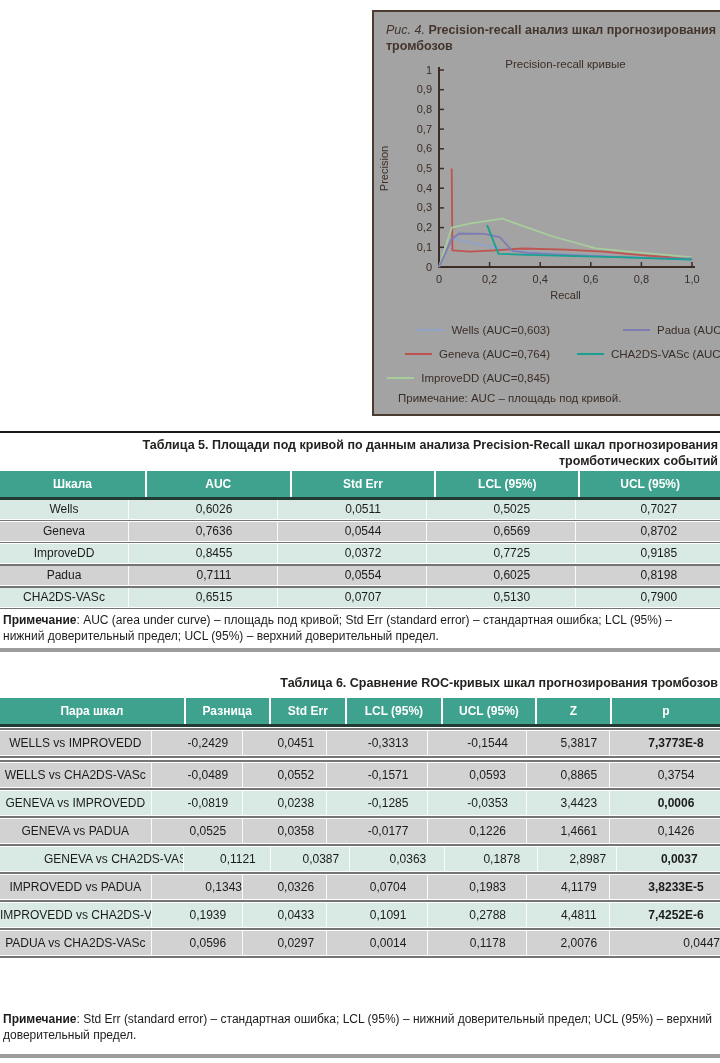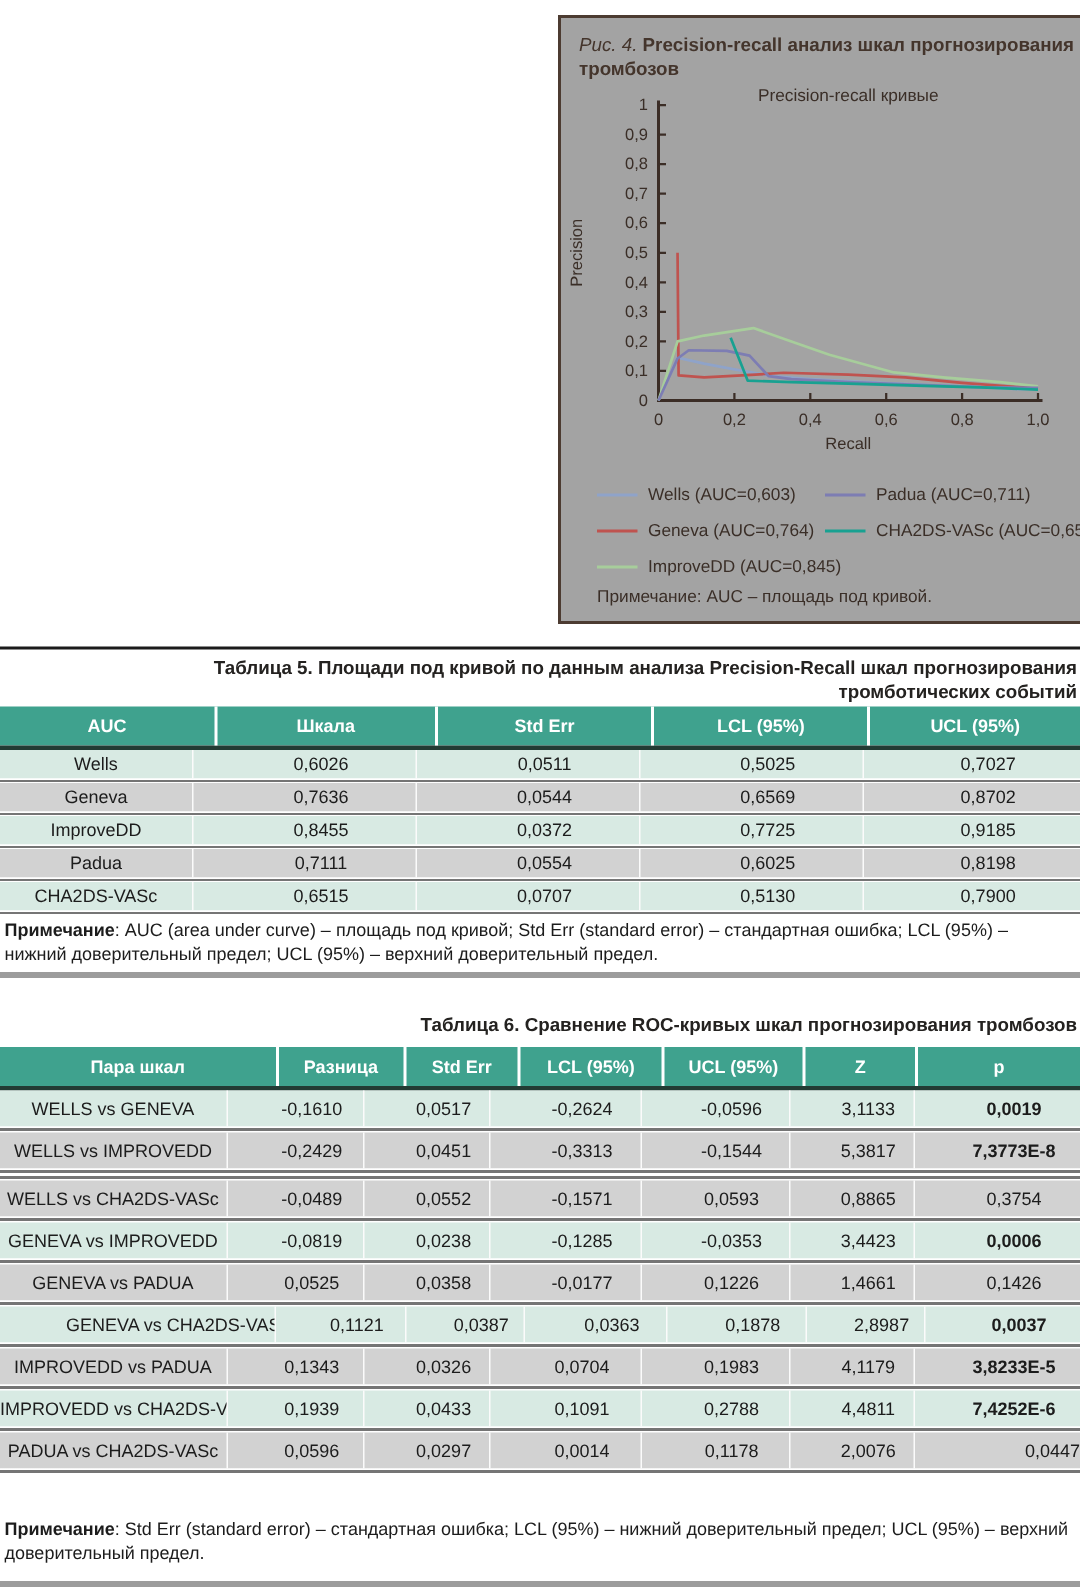--- a/index.html
+++ b/index.html
@@ -8,21 +8,21 @@
 
   
   .figure-box{position:absolute;left:372px;top:10px;width:392px;height:406px;border:2px solid #4c3b31;background:#a3a3a3;}
   .fig-caption{position:absolute;top:10px;left:12px;right:8px;font-size:12.5px;line-height:16px;color:#44352c;}
   .fig-label{font-style:italic;}
   .fig-title{font-weight:bold;}
   .chart-title{position:absolute;top:46px;left:65px;width:253px;text-align:center;font-size:11.5px;color:#3a2e27;}
   .chart-svg{position:absolute;top:50px;left:0;width:344px;height:245px;}
   .chart-svg text{font-family:"Liberation Sans","DejaVu Sans",sans-serif;font-size:11px;fill:#3a2e27;}
   .legend{position:absolute;top:306px;left:24px;right:2px;display:flex;}
-  .lcol{display:flex;flex-direction:column;}
+  .lcol{display:flex;flex-direction:column;align-items:flex-end;}
   .lcol-1{width:152px;}
   .lcol-2{flex:1;}
   .litem{display:flex;align-items:center;height:24px;font-size:11.5px;color:#3a2e27;white-space:nowrap;}
   .lswatch{display:inline-block;width:27px;height:2.5px;margin-right:7px;flex:0 0 auto;}
   .fig-note{position:absolute;left:12px;bottom:10px;font-size:11.5px;color:#3a2e27;margin-left:12px;}
 
   
   .rule-black{position:absolute;left:0;top:431px;width:720px;height:2px;background:#1b1b1b;}
   .rule-gray{position:absolute;left:0;width:720px;height:4px;background:#9c9c9c;}
   .rg1{top:648px;}
@@ -141,22 +141,22 @@
   </div>
 
   <div class="rule-black"></div>
 
   <div class="tbl-title t5-title">
     <span>Таблица 5. Площади под кривой по данным анализа Precision-Recall шкал прогнозирования</span><br>
     <span>тромботических событий</span>
   </div>
   <div class="tbl" id="table5">
       <div class="thead" style="height: 26px;">
+        <div class="th" style="width: 20.4%; line-height: 26px;">Шкала</div>
         <div class="th" style="width: 20.1%; line-height: 26px;">AUC</div>
-        <div class="th" style="width: 20.4%; line-height: 26px;">Шкала</div>
         <div class="th" style="width: 20.1%; line-height: 26px;">Std Err</div>
         <div class="th" style="width: 20%; line-height: 26px;">LCL (95%)</div>
         <div class="th" style="width: 19.4%; line-height: 26px;">UCL (95%)</div>
       </div>
       <div class="hsep"></div>
       <div class="trow rteal" style="height: 19px;">
         <div class="td" style="width: 20.4%; line-height: 19px;">Wells</div>
         <div class="td" style="width: 20.1%; line-height: 19px;">0,6026</div>
         <div class="td" style="width: 20.1%; line-height: 19px;">0,0511</div>
         <div class="td" style="width: 20%; line-height: 19px;">0,5025</div>
@@ -205,29 +205,20 @@
       <div class="thead" style="height: 26px;">
         <div class="th" style="width: 25.8%; line-height: 26px;">Пара шкал</div>
         <div class="th" style="width: 11.8%; line-height: 26px;">Разница</div>
         <div class="th" style="width: 10.6%; line-height: 26px;">Std Err</div>
         <div class="th" style="width: 13.3%; line-height: 26px;">LCL (95%)</div>
         <div class="th" style="width: 13.1%; line-height: 26px;">UCL (95%)</div>
         <div class="th" style="width: 10.4%; line-height: 26px;">Z</div>
         <div class="th" style="width: 15%; line-height: 26px;">p</div>
       </div>
       <div class="hsep"></div>
-      <div class="trow rteal" style="height: 24px;">
-        <div class="td" style="width: 25.8%; line-height: 24px;">WELLS vs GENEVA</div>
-        <div class="td" style="width: 11.8%; line-height: 24px;">-0,1610</div>
-        <div class="td" style="width: 10.6%; line-height: 24px;">0,0517</div>
-        <div class="td" style="width: 13.3%; line-height: 24px;">-0,2624</div>
-        <div class="td" style="width: 13.1%; line-height: 24px;">-0,0596</div>
-        <div class="td" style="width: 10.4%; line-height: 24px;">3,1133</div>
-        <div class="td bold" style="width: 15%; line-height: 24px;">0,0019</div>
-      </div>
       <div class="rsep"></div>
       <div class="trow rgray" style="height: 24px;">
         <div class="td" style="width: 25.8%; line-height: 24px;">WELLS vs IMPROVEDD</div>
         <div class="td" style="width: 11.8%; line-height: 24px;">-0,2429</div>
         <div class="td" style="width: 10.6%; line-height: 24px;">0,0451</div>
         <div class="td" style="width: 13.3%; line-height: 24px;">-0,3313</div>
         <div class="td" style="width: 13.1%; line-height: 24px;">-0,1544</div>
         <div class="td" style="width: 10.4%; line-height: 24px;">5,3817</div>
         <div class="td bold" style="width: 15%; line-height: 24px;">7,3773E-8</div>
       </div>
@@ -268,21 +259,21 @@
         <div class="td" style="width: 11.8%; line-height: 24px;">0,1121</div>
         <div class="td" style="width: 10.6%; line-height: 24px;">0,0387</div>
         <div class="td" style="width: 13.3%; line-height: 24px;">0,0363</div>
         <div class="td" style="width: 13.1%; line-height: 24px;">0,1878</div>
         <div class="td" style="width: 10.4%; line-height: 24px;">2,8987</div>
         <div class="td bold" style="width: 15%; line-height: 24px;">0,0037</div>
       </div>
       <div class="rsep"></div>
       <div class="trow rgray" style="height: 24px;">
         <div class="td" style="width: 25.8%; line-height: 24px;">IMPROVEDD vs PADUA</div>
-        <div class="td" style="width: 11.8%; line-height: 24px;">0,1343</div>
+        <div class="td" style="width: 11.8%; line-height: 24px; text-align: right;">0,1343</div>
         <div class="td" style="width: 10.6%; line-height: 24px;">0,0326</div>
         <div class="td" style="width: 13.3%; line-height: 24px;">0,0704</div>
         <div class="td" style="width: 13.1%; line-height: 24px;">0,1983</div>
         <div class="td" style="width: 10.4%; line-height: 24px;">4,1179</div>
         <div class="td bold" style="width: 15%; line-height: 24px;">3,8233E-5</div>
       </div>
       <div class="rsep"></div>
       <div class="trow rteal" style="height: 24px;">
         <div class="td" style="width: 25.8%; line-height: 24px;">IMPROVEDD vs CHA2DS-VASc</div>
         <div class="td" style="width: 11.8%; line-height: 24px;">0,1939</div>

